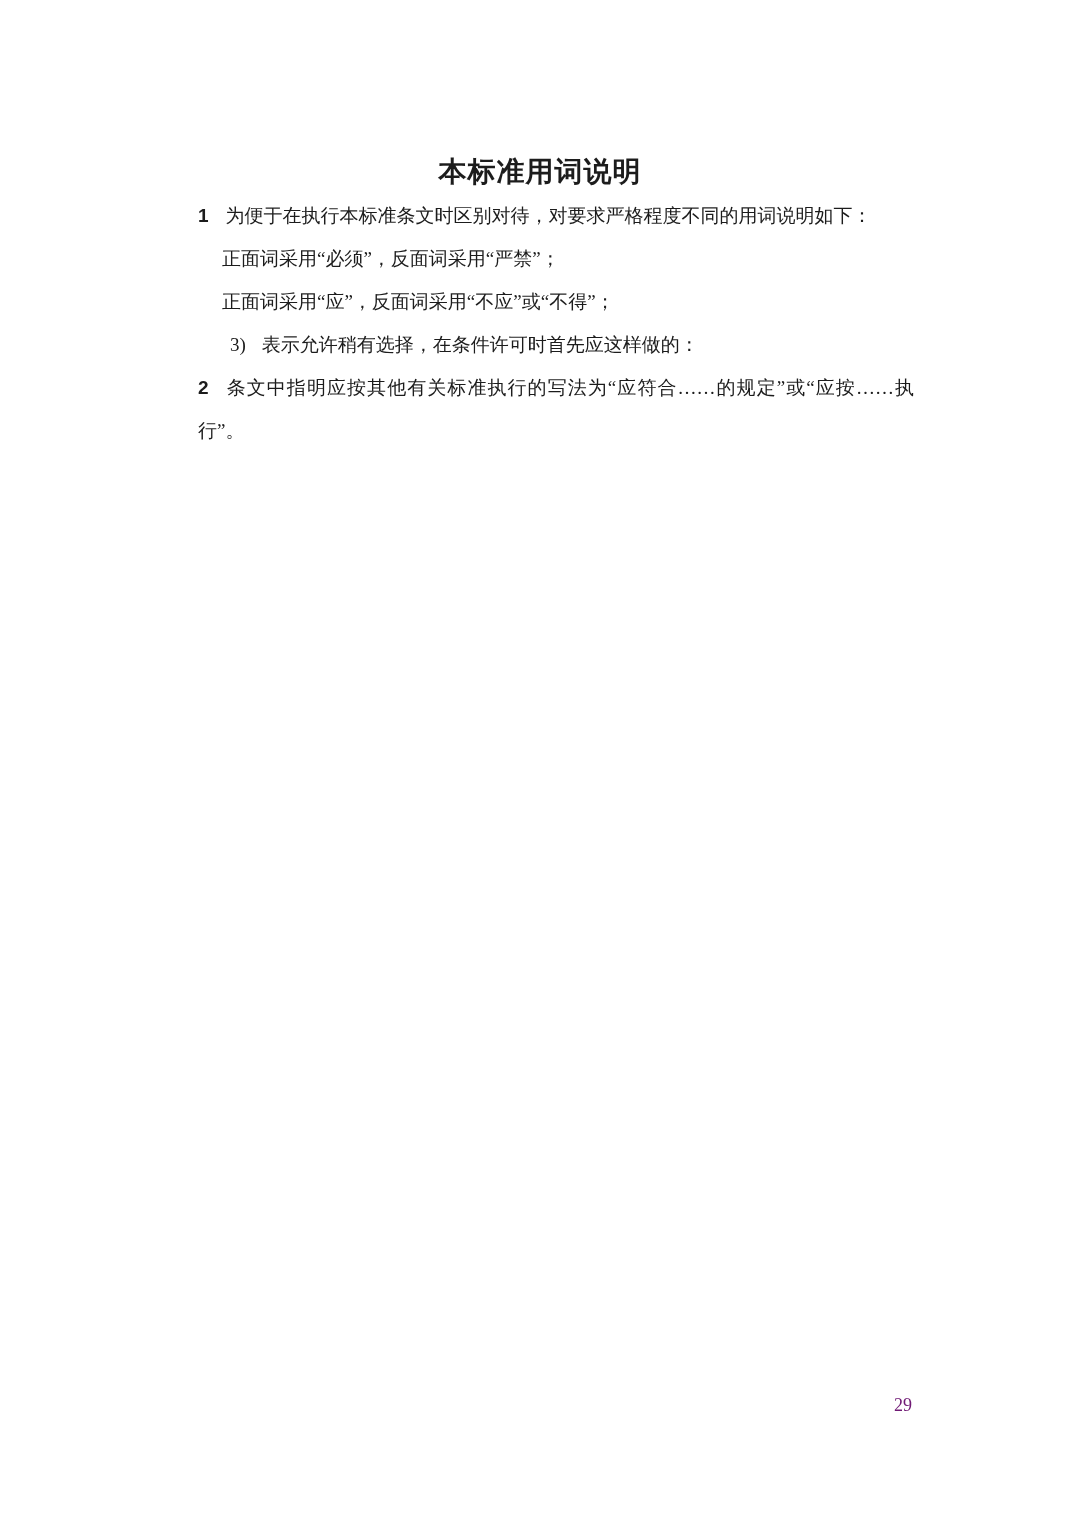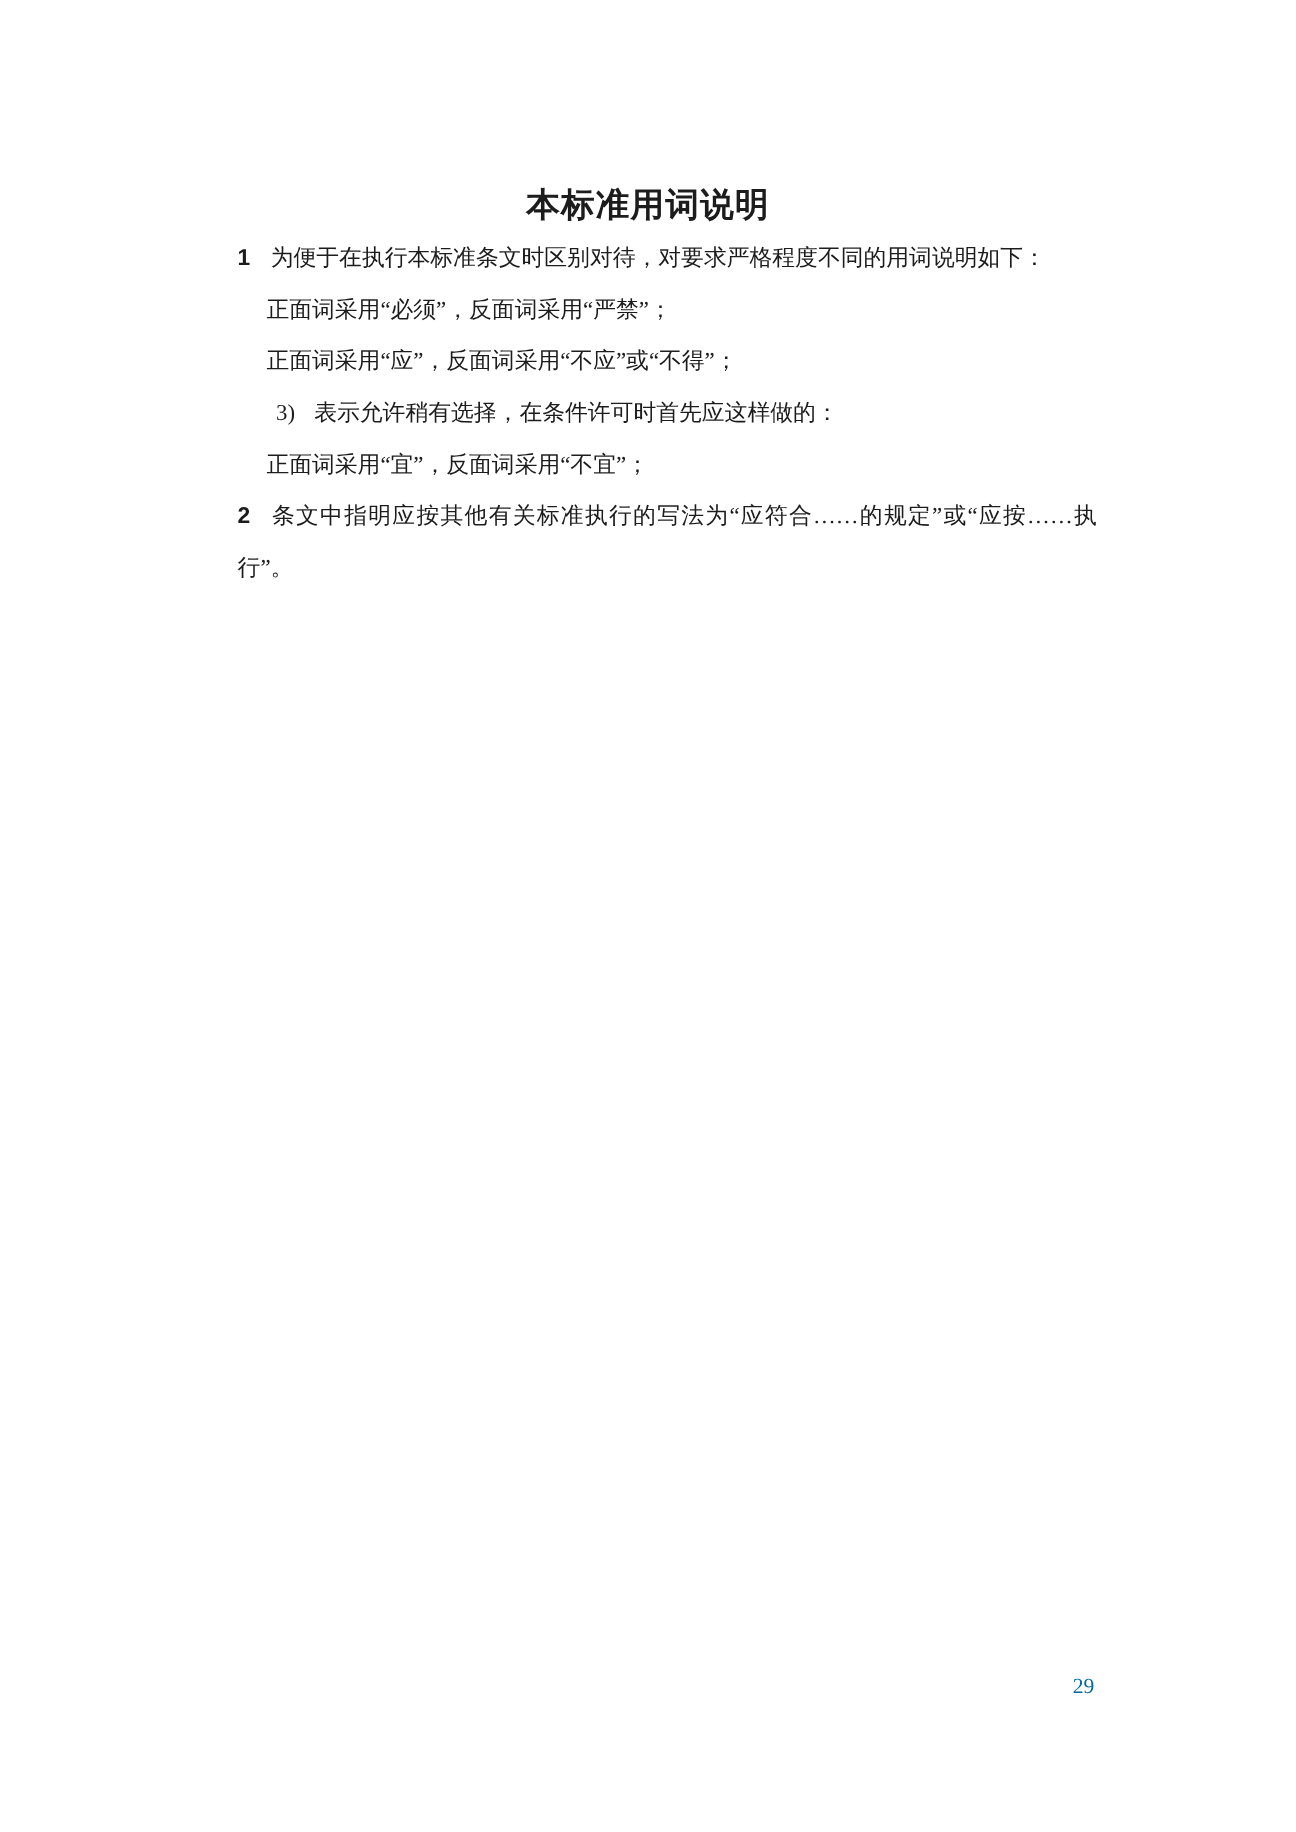--- a/index.html
+++ b/index.html
@@ -55,21 +55,21 @@
     margin-right: 16px;
   }
   .plain-line {
     margin-left: 24px;
   }
   .page-number {
     position: absolute;
     left: 894px;
     top: 1395px;
     font-size: 18px;
-    color: #0369a1;
+    color: #701a75;
   }
 </style>
 </head>
 <body>
 
 <div class="page">
 
   <h1 class="doc-title">本标准用词说明</h1>
 
   <div class="body-block">
@@ -85,23 +85,20 @@
 
 
     <div class="line plain-line">
       <span>正面词采用“应”，反面词采用“不应”或“不得”；</span>
     </div>
 
     <div class="line sub-line">
       <span class="sub-marker">3)</span><span>表示允许稍有选择，在条件许可时首先应这样做的：</span>
     </div>
 
-    <div class="line plain-line">
-      <span>正面词采用“宜”，反面词采用“不宜”；</span>
-    </div>
 
 
     <div class="line para">
       <span class="marker-num">2</span><span>条文中指明应按其他有关标准执行的写法为“应符合……的规定”或“应按……执行”。</span>
     </div>
 
   </div>
 
   <div class="page-number">29</div>
 

